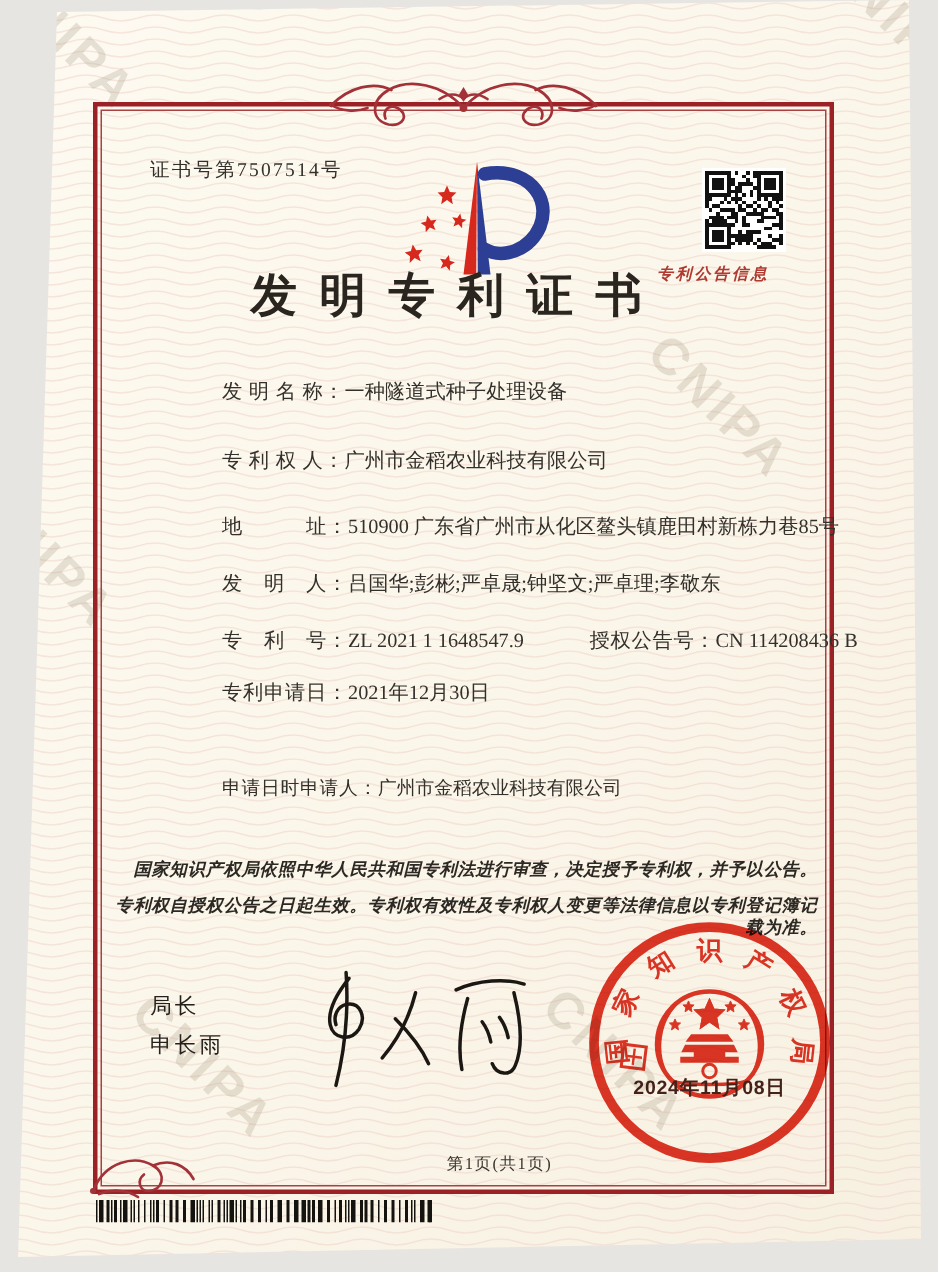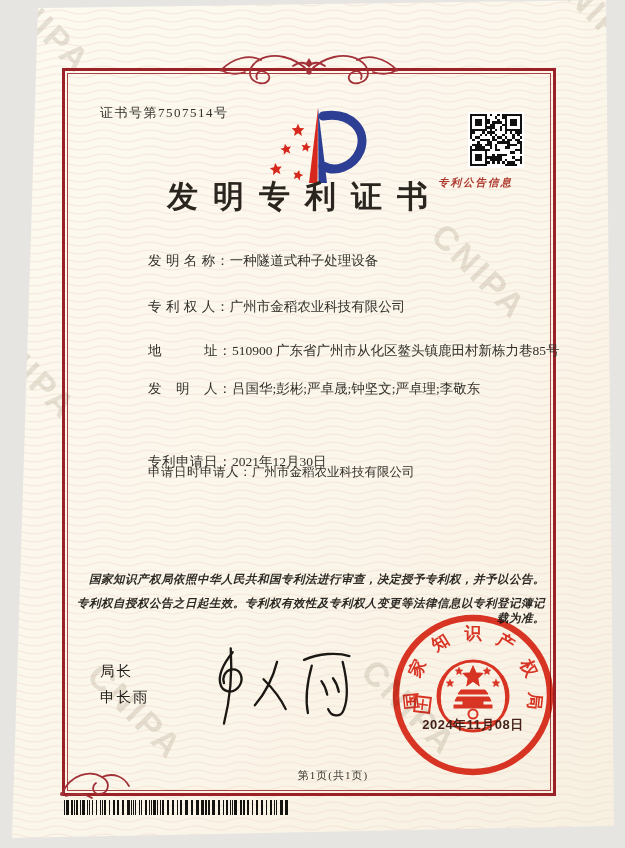--- a/index.html
+++ b/index.html
@@ -358,24 +358,28 @@
   </div>
   <div class="row" style="top:298px">
     <span class="lbl">专 利 权 人：</span><span>广州市金稻农业科技有限公司</span>
   </div>
   <div class="row" style="top:342px">
     <span class="lbl">地　　　址：</span><span>510900 广东省广州市从化区鳌头镇鹿田村新栋力巷85号</span>
   </div>
   <div class="row" style="top:380px">
     <span class="lbl">发　明　人：</span><span>吕国华;彭彬;严卓晟;钟坚文;严卓理;李敬东</span>
   </div>
+  <div class="row" style="top:418px">
+    <span class="lbl">专　利　号：</span><span>ZL 2021 1 1648547.9</span>
+    <span class="col2"><span class="lbl">授权公告号：</span><span>CN 114208436 B</span></span>
+  </div>
   <div class="row" style="top:453px">
     <span class="lbl">专利申请日：</span><span>2021年12月30日</span>
   </div>
-  <div class="row row-sm" style="top:464px">
+  <div class="row row-sm" style="top:517px">
     <span class="lbl">申请日时申请人：</span><span>广州市金稻农业科技有限公司</span>
   </div>
 
   <div class="legal" style="top:572px">国家知识产权局依照中华人民共和国专利法进行审查，决定授予专利权，并予以公告。</div>
   <div class="legal" style="top:596px">专利权自授权公告之日起生效。专利权有效性及专利权人变更等法律信息以专利登记簿记载为准。</div>
 
   <div class="officer">
     <div>局长</div>
     <div>申长雨</div>
   </div>

